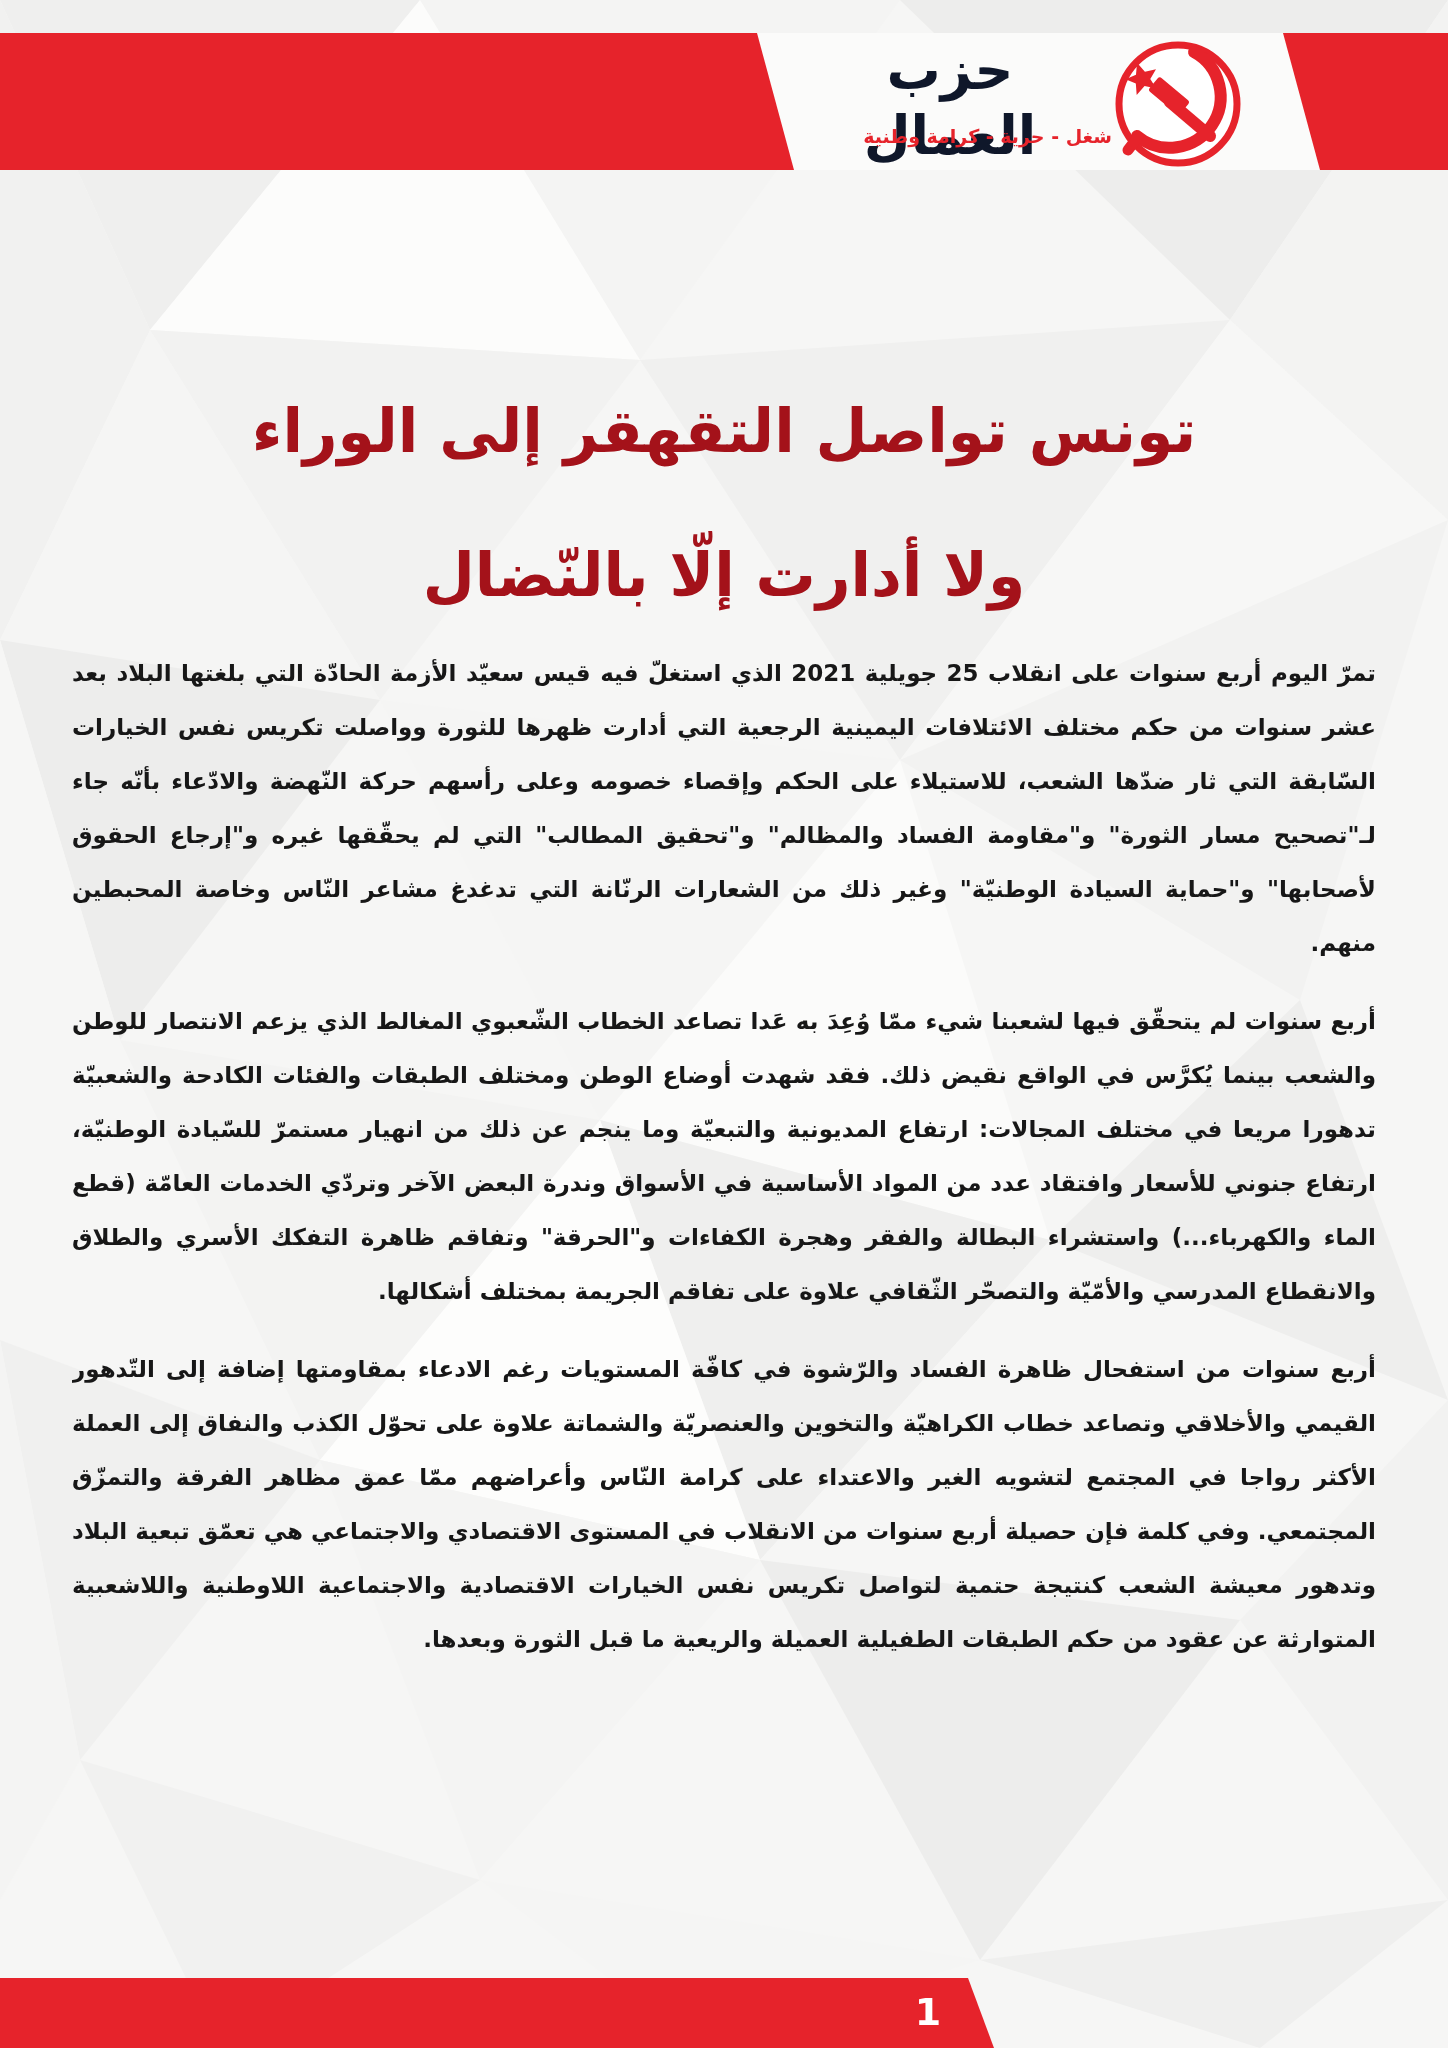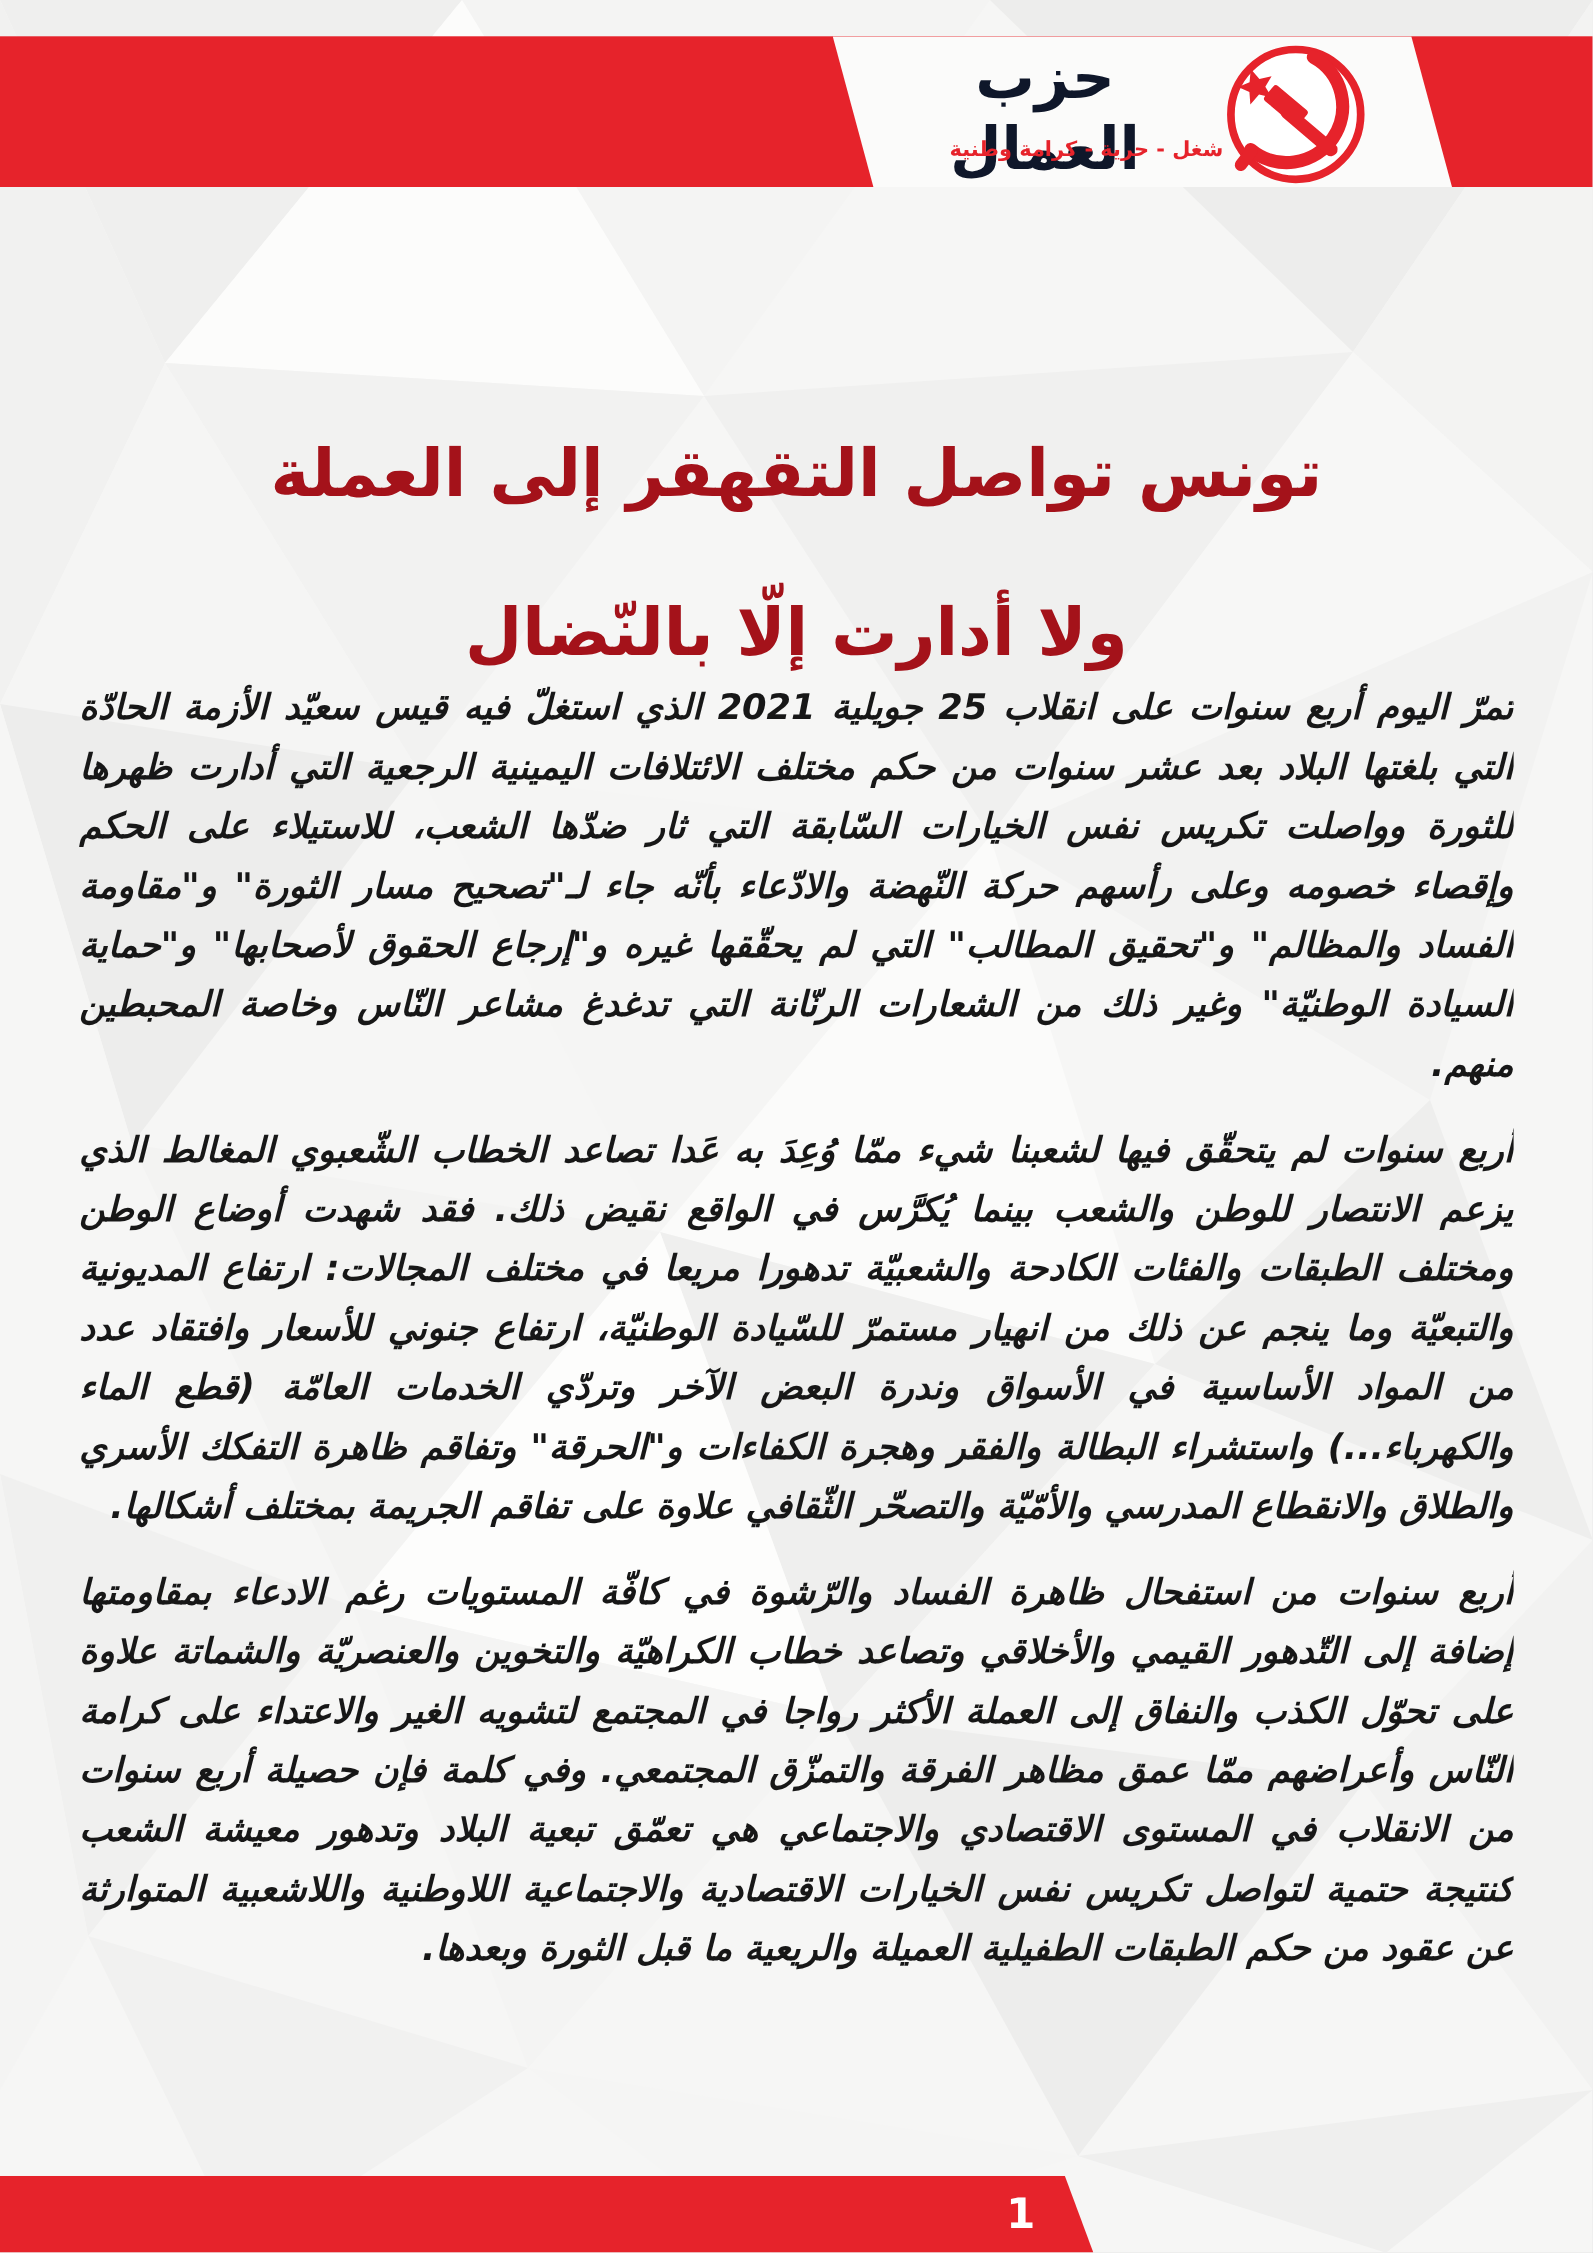--- a/index.html
+++ b/index.html
@@ -43,26 +43,25 @@
   }
   .doc-title{
     position:absolute;left:0;width:1448px;text-align:center;
     color:#a4121a;font-weight:800;font-size:60px;letter-spacing:-1px;
   }
   .doc-title.line1{top:396px;}
   .doc-title.line2{top:540px;}
 
   
   .body-text{
-    position:absolute;left:72px;right:72px;top:616px;height:1326px;
+    position:absolute;left:72px;right:72px;top:646px;height:1326px;
     overflow:hidden;
     color:#171717;
-    font-size:32px;font-weight:700;line-height:54px;
+    font-size:23px;font-weight:700;line-height:54px;
     text-align:justify;
-    font-style:italic;
   }
   .body-text p{margin:0 0 24px 0;}
 
   
   .footer-band{
     position:absolute;left:0;top:1978px;width:1448px;height:70px;
     background:#e6232b;
     clip-path:polygon(0 0,968px 0,994px 70px,0 70px);
   }
   .page-number{
@@ -127,21 +126,21 @@
 
       <line x1="30" y1="101" x2="20" y2="114" stroke="#e6232b" stroke-width="11" stroke-linecap="round"></line>
 
       <line x1="62" y1="66" x2="102" y2="100" stroke="#e6232b" stroke-width="12" stroke-linecap="round"></line>
 
       <rect x="41" y="51" width="40" height="18" rx="3" fill="#e6232b" transform="rotate(40 61 60)"></rect>
     </svg>
   </div>
 
 
-  <div class="doc-title line1">تونس تواصل التقهقر إلى العملة</div>
+  <div class="doc-title line1">تونس تواصل التقهقر إلى الوراء</div>
 
   <div class="doc-title line2">ولا أدارت إلّا بالنّضال</div>
 
   <div class="body-text">
     <p>تمرّ اليوم أربع سنوات على انقلاب 25 جويلية 2021 الذي استغلّ فيه قيس سعيّد الأزمة الحادّة التي بلغتها البلاد بعد عشر سنوات من حكم مختلف الائتلافات اليمينية الرجعية التي أدارت ظهرها للثورة وواصلت تكريس نفس الخيارات السّابقة التي ثار ضدّها الشعب، للاستيلاء على الحكم وإقصاء خصومه وعلى رأسهم حركة النّهضة والادّعاء بأنّه جاء لـ"تصحيح مسار الثورة" و"مقاومة الفساد والمظالم" و"تحقيق المطالب" التي لم يحقّقها غيره و"إرجاع الحقوق لأصحابها" و"حماية السيادة الوطنيّة" وغير ذلك من الشعارات الرنّانة التي تدغدغ مشاعر النّاس وخاصة المحبطين منهم.</p>
     <p>أربع سنوات لم يتحقّق فيها لشعبنا شيء ممّا وُعِدَ به عَدا تصاعد الخطاب الشّعبوي المغالط الذي يزعم الانتصار للوطن والشعب بينما يُكرَّس في الواقع نقيض ذلك. فقد شهدت أوضاع الوطن ومختلف الطبقات والفئات الكادحة والشعبيّة تدهورا مريعا في مختلف المجالات: ارتفاع المديونية والتبعيّة وما ينجم عن ذلك من انهيار مستمرّ للسّيادة الوطنيّة، ارتفاع جنوني للأسعار وافتقاد عدد من المواد الأساسية في الأسواق وندرة البعض الآخر وتردّي الخدمات العامّة (قطع الماء والكهرباء...) واستشراء البطالة والفقر وهجرة الكفاءات و"الحرقة" وتفاقم ظاهرة التفكك الأسري والطلاق والانقطاع المدرسي والأمّيّة والتصحّر الثّقافي علاوة على تفاقم الجريمة بمختلف أشكالها.</p>
     <p>أربع سنوات من استفحال ظاهرة الفساد والرّشوة في كافّة المستويات رغم الادعاء بمقاومتها إضافة إلى التّدهور القيمي والأخلاقي وتصاعد خطاب الكراهيّة والتخوين والعنصريّة والشماتة علاوة على تحوّل الكذب والنفاق إلى العملة الأكثر رواجا في المجتمع لتشويه الغير والاعتداء على كرامة النّاس وأعراضهم ممّا عمق مظاهر الفرقة والتمزّق المجتمعي. وفي كلمة فإن حصيلة أربع سنوات من الانقلاب في المستوى الاقتصادي والاجتماعي هي تعمّق تبعية البلاد وتدهور معيشة الشعب كنتيجة حتمية لتواصل تكريس نفس الخيارات الاقتصادية والاجتماعية اللاوطنية واللاشعبية المتوارثة عن عقود من حكم الطبقات الطفيلية العميلة والريعية ما قبل الثورة وبعدها.</p>
 
   </div>
 

